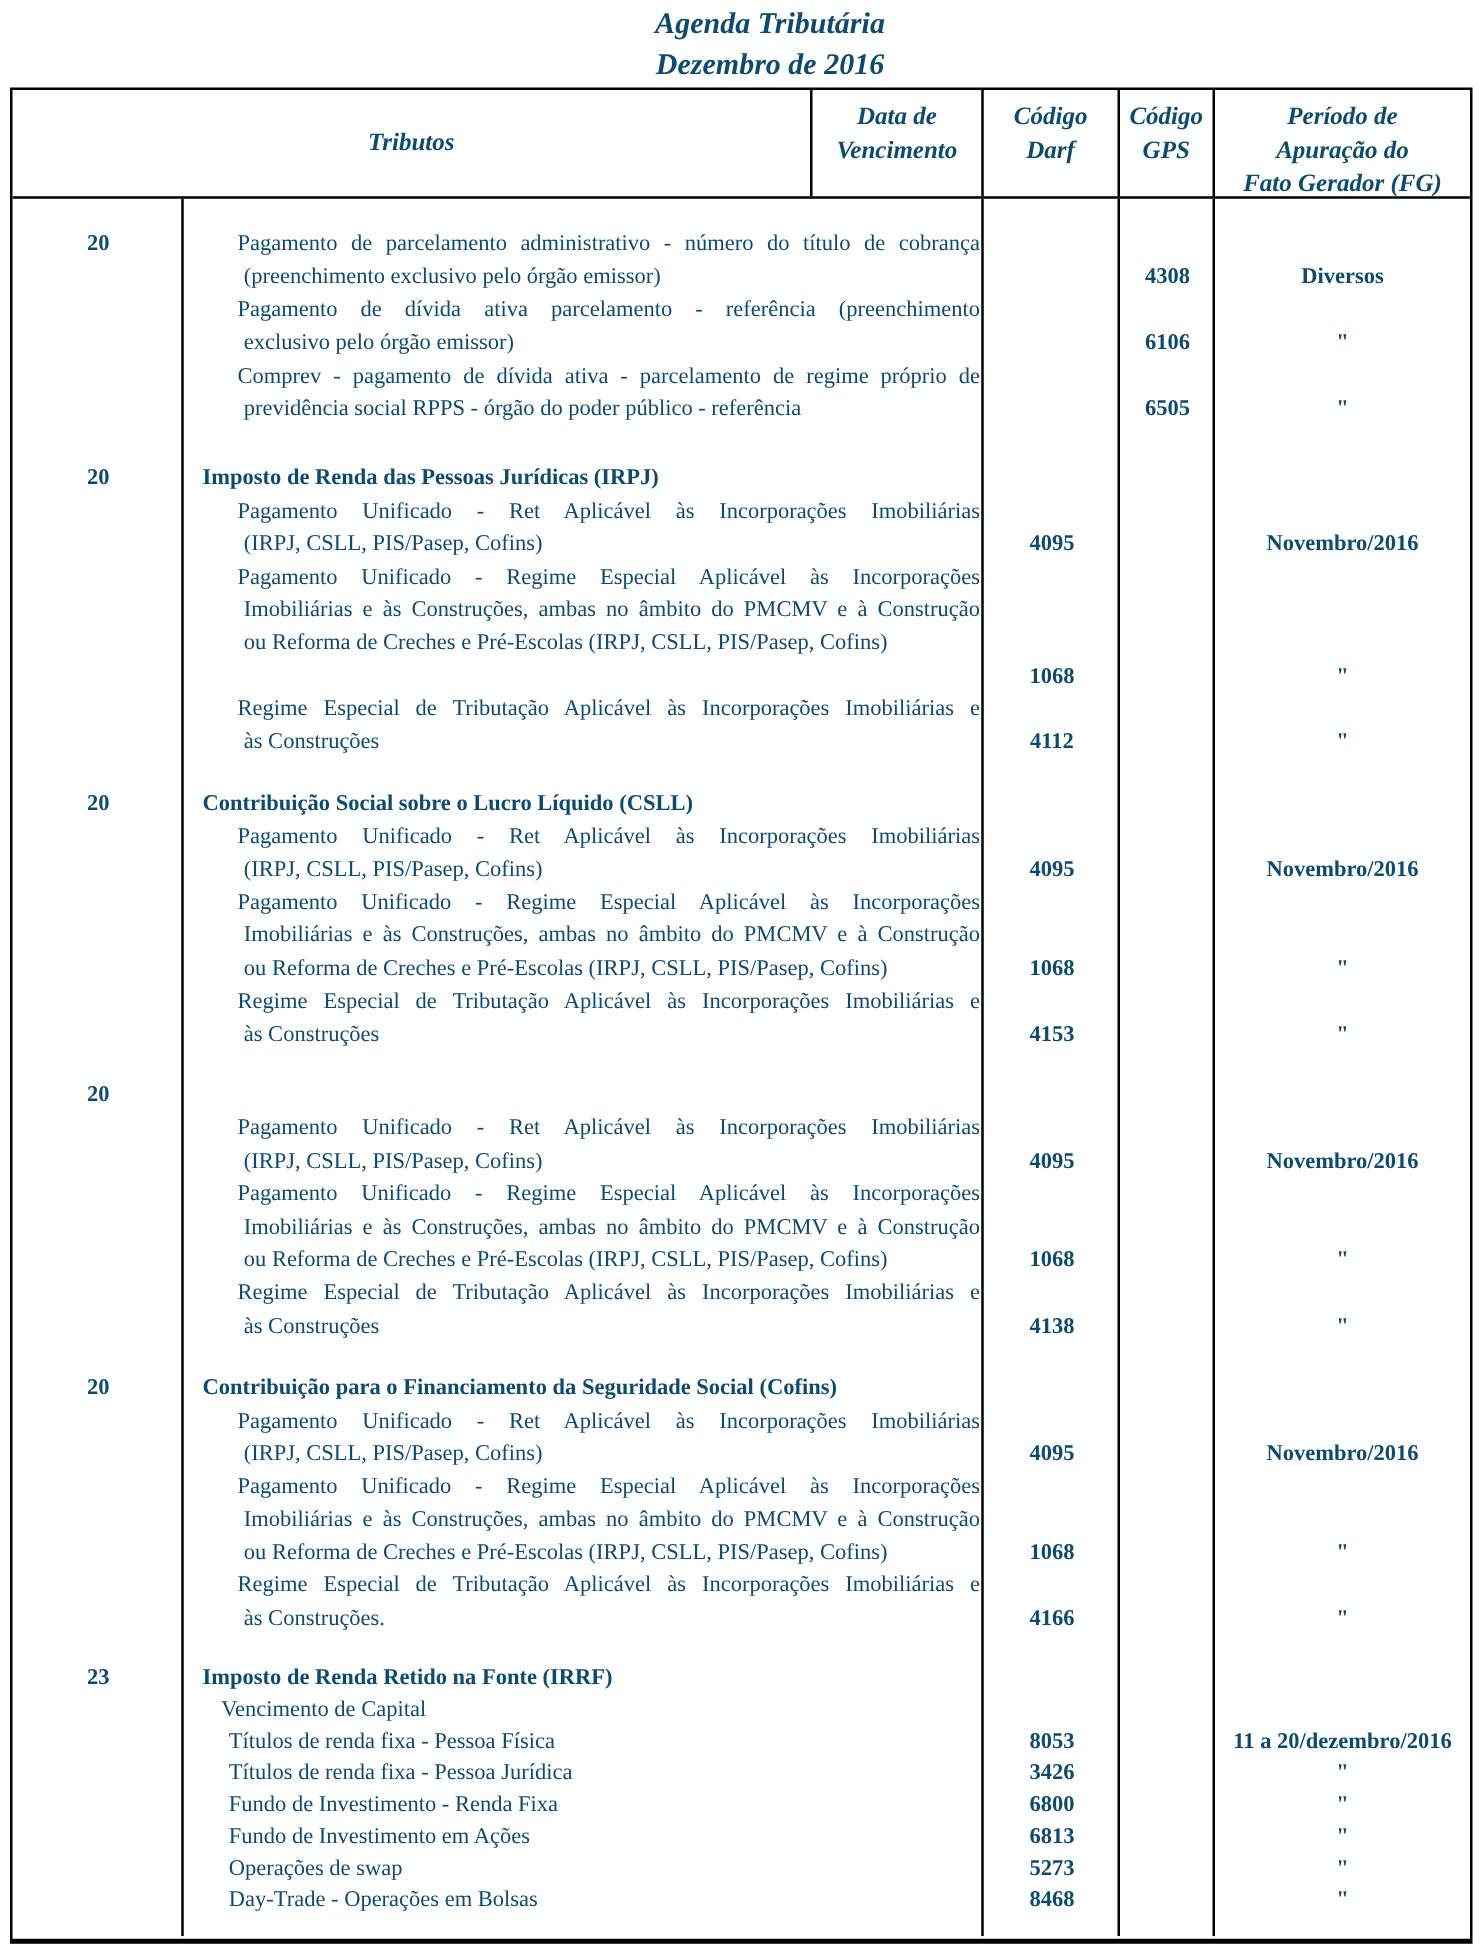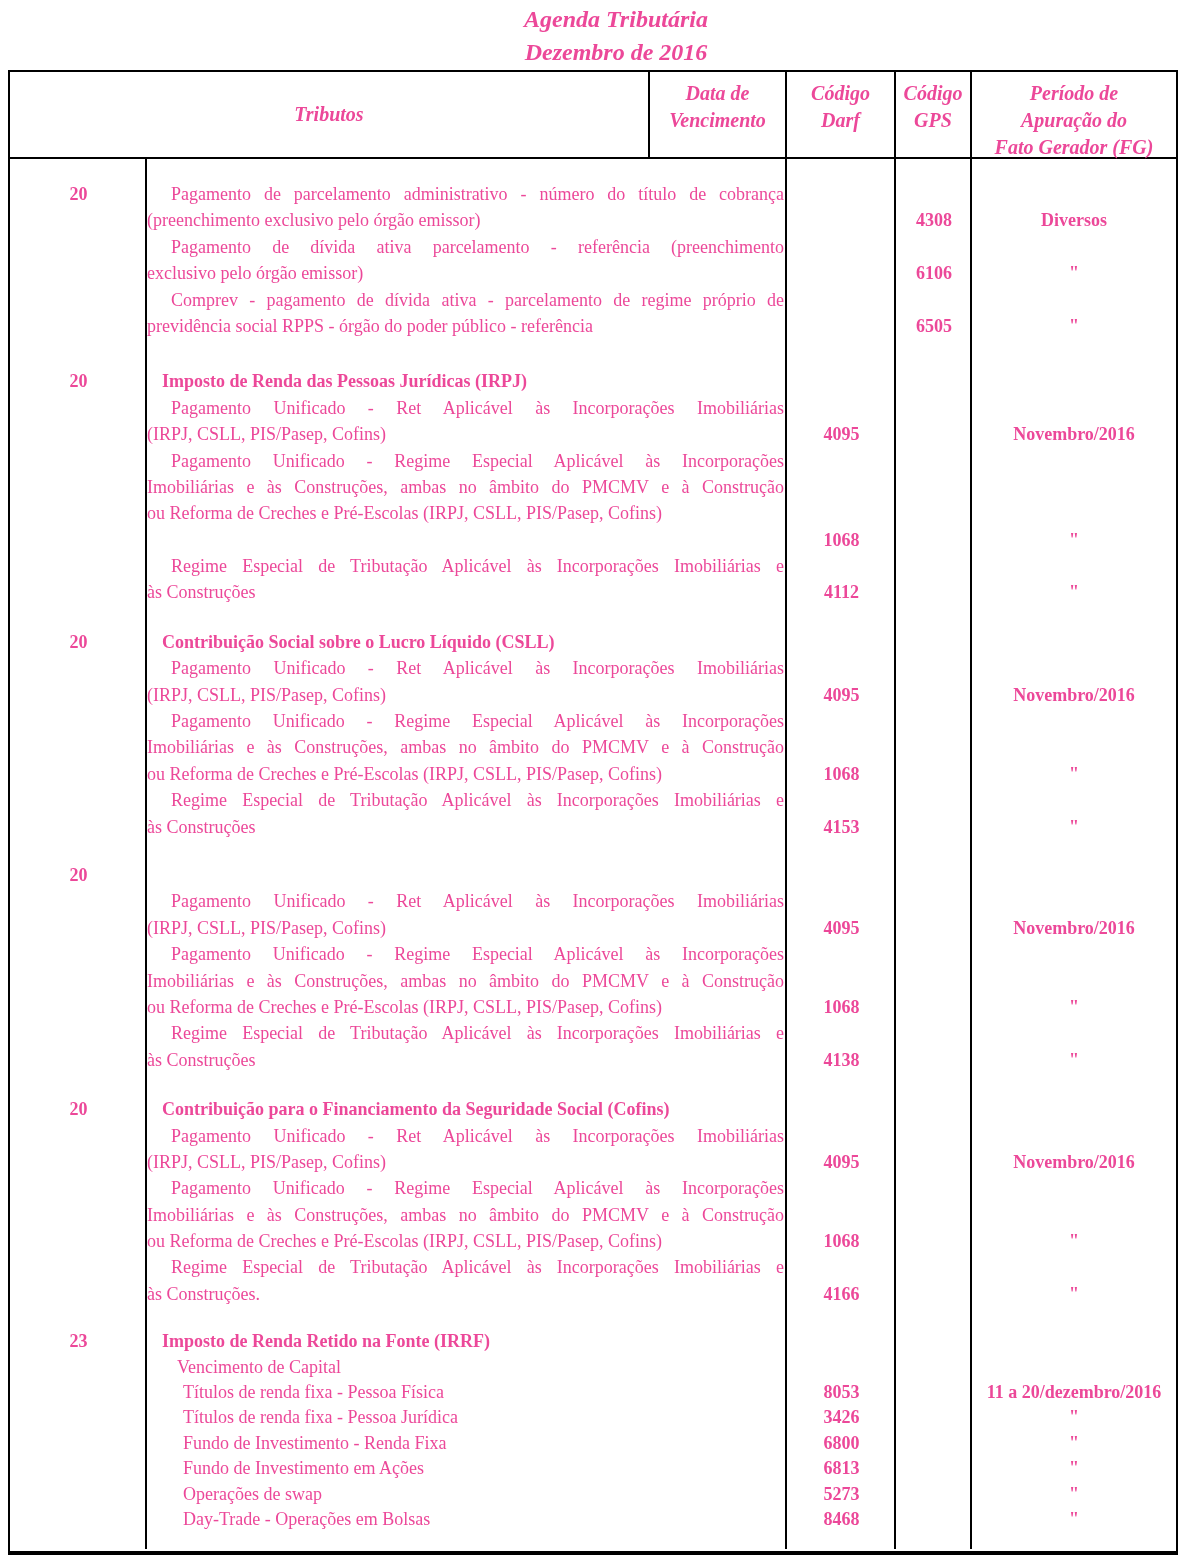--- a/index.html
+++ b/index.html
@@ -1,21 +1,21 @@
 <!DOCTYPE html>
 <html><head>
 <meta charset="utf-8">
 <style>
   html, body { margin: 0; padding: 0; background: #fff; }
   .page {
     position: relative;
     width: 1186px;
     height: 1556px;
     background: #ffffff;
-    color: #ec4899;
+    color: #0c4a6e;
     font-family: "Liberation Serif", serif;
     overflow: hidden;
   }
   
   .title-wrap {
     position: absolute;
     top: 3px; left: 0;
     width: 100%;
     text-align: center;
     transform: translateX(23px);
@@ -64,26 +64,26 @@
   .sec-0 { margin-top: 22px; }
   .sec-1 { margin-top: 29px; }
   .sec-2 { margin-top: 23px; }
   .sec-3 { margin-top: 22px; }
   .sec-4 { margin-top: 23px; }
   .sec-5 { margin-top: 22px; }
   .line { display: flex; height: 26.4px; line-height: 26.4px; }
   .sec-5 .line { height: 25.4px; line-height: 25.4px; }
   .cell { box-sizing: border-box; }
   .c1x { width: 137px; text-align: center; font-weight: bold; }
-  .c2x { width: 640px; padding-right: 3px; white-space: nowrap; }
+  .c2x { width: 640px; padding-right: 3px; white-space: nowrap; padding-left: 48px; }
   .c3x { width: 109px; text-align: center; font-weight: bold; }
   .c4x { width: 76px;  text-align: center; font-weight: bold; }
   .c5x { flex: 1; text-align: center; font-weight: bold; white-space: nowrap; }
   .c2x.hdr  { font-weight: bold; padding-left: 15px; }
-  .c2x.para { padding-left: 24px; }
+  .c2x.para { padding-left: 43px; }
   .c2x.sub1 { padding-left: 30px; }
   .c2x.sub2 { padding-left: 36px; }
   .c2x.j { text-align: justify; text-align-last: justify; white-space: normal; overflow: hidden; }
 </style>
 </head>
 <body>
 
 <div class="page">
   <div class="title-wrap">
     <div>Agenda Tributária</div>

